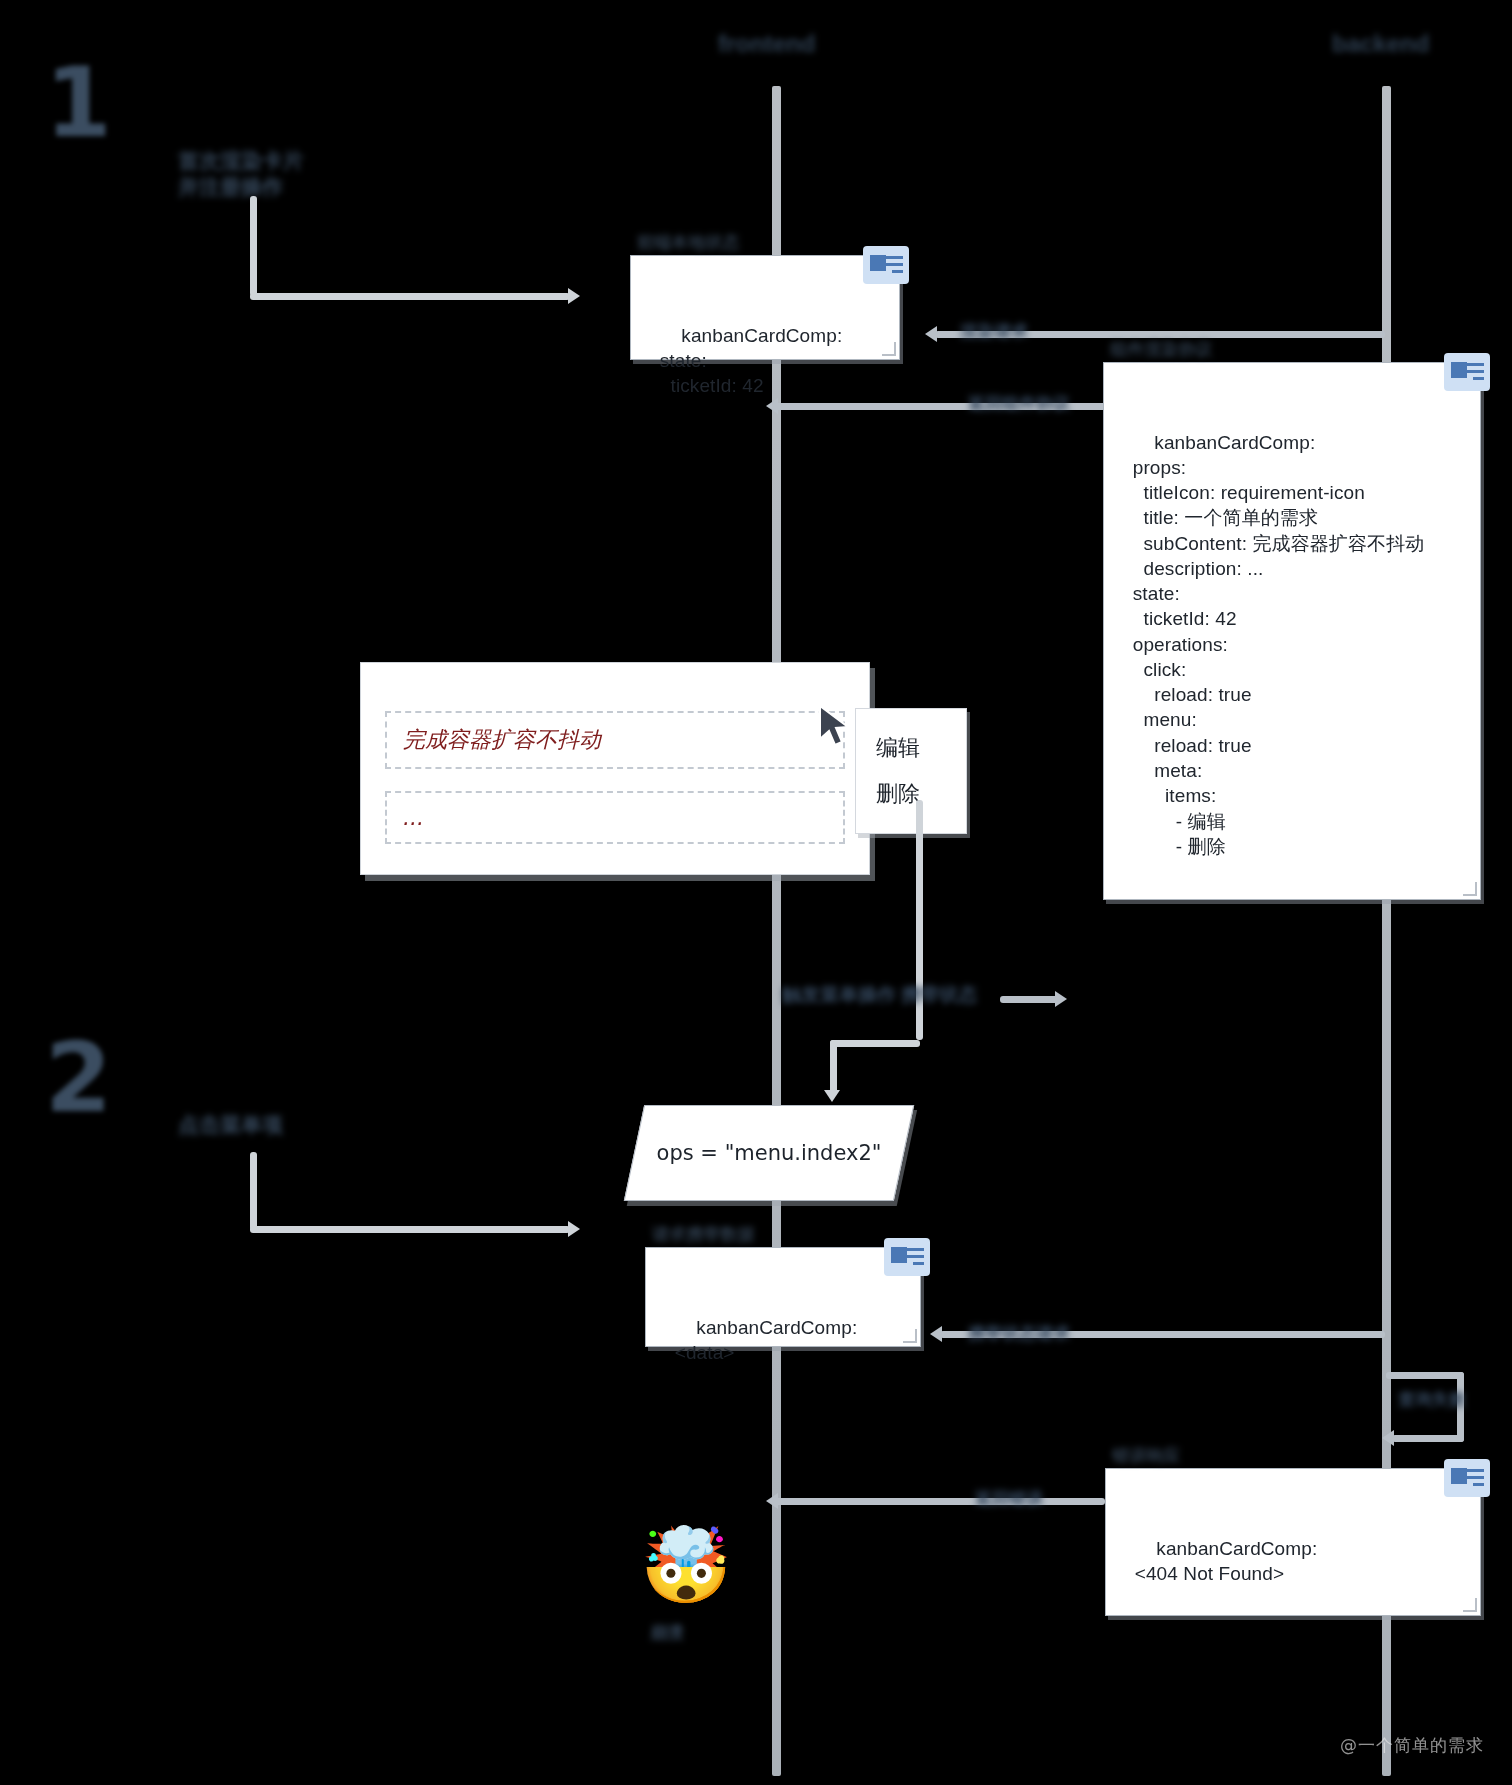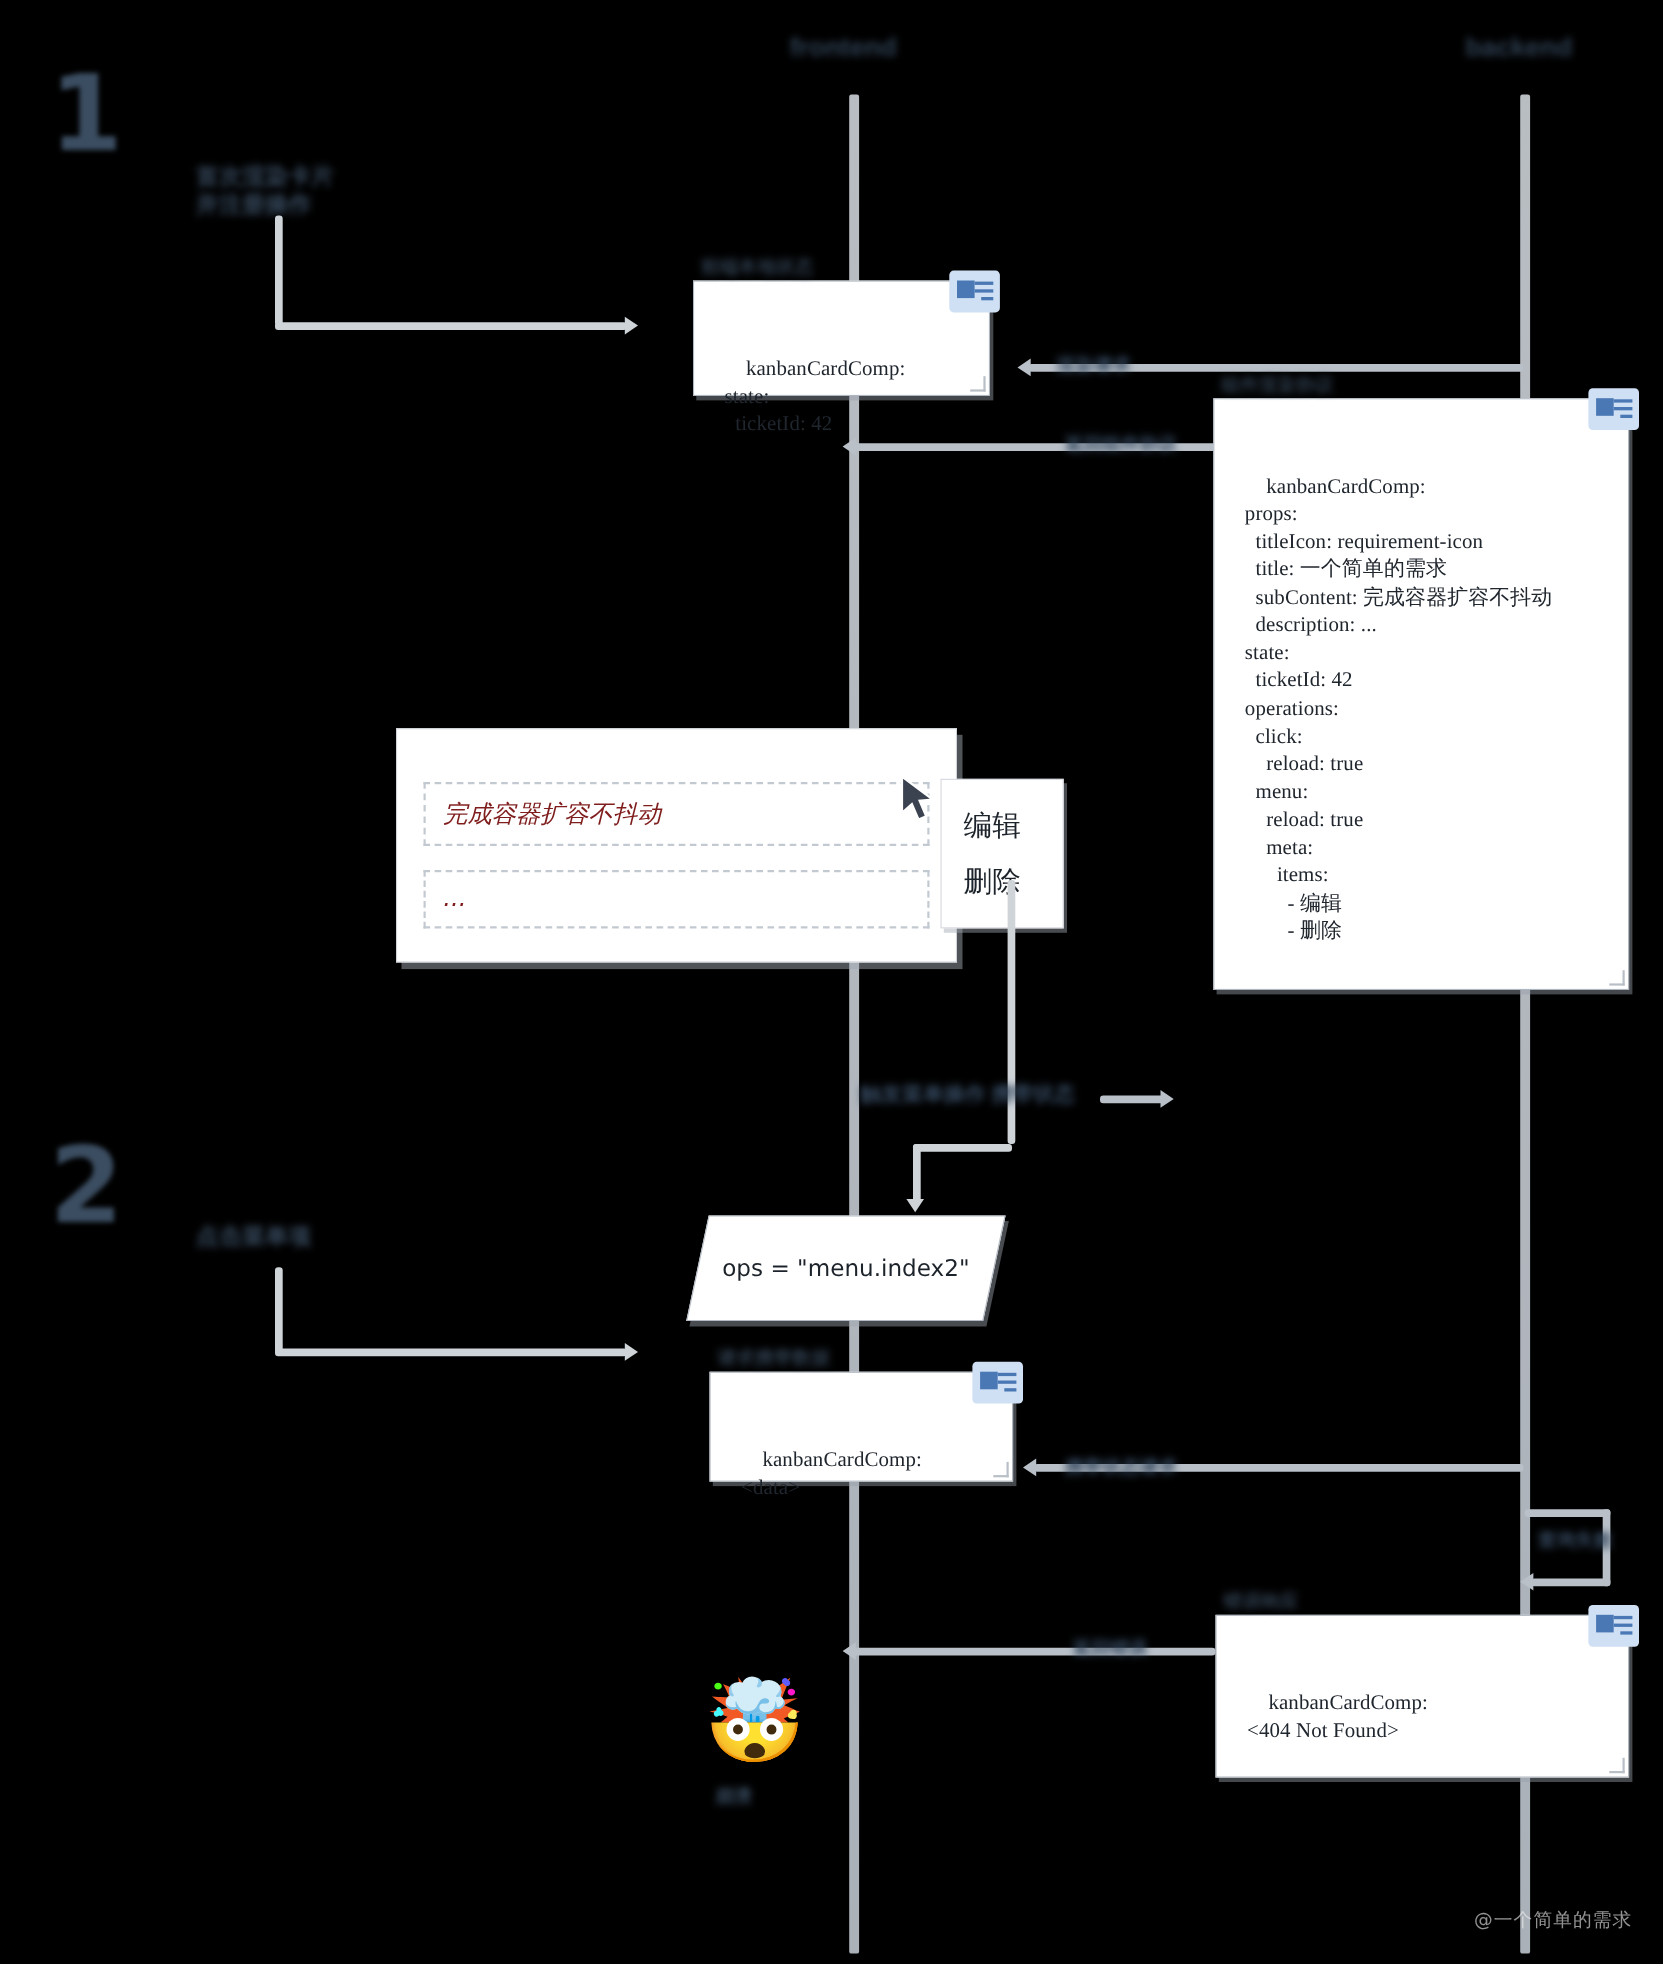--- a/index.html
+++ b/index.html
@@ -82,21 +82,21 @@
   
   .note {
     background: #ffffff;
     border: 1.5px solid #aeb6bf;
     box-shadow: 3px 4px 0 rgba(150,158,168,.45);
     padding: 16px 18px 18px 18px;
     color: #20262e;
     font-size: 19px;
     line-height: 1.33;
     white-space: pre;
-    font-family: Liberation Serif, serif;
+    font-family: Liberation Sans, sans-serif;
     letter-spacing: .1px;
   }
   .note .corner {
     position: absolute;
     right: 3px; bottom: 3px;
     width: 14px; height: 14px;
     border-right: 2px solid #b9bfc7;
     border-bottom: 2px solid #b9bfc7;
   }
   .note-title {
@@ -189,21 +189,21 @@
 
   
   .ctx-menu {
     background: #fff;
     border: 1px solid #d4d8de;
     box-shadow: 3px 4px 0 rgba(160,167,176,.45);
     padding: 16px 0;
     width: 112px;
   }
   .ctx-item {
-    font-size: 26px;
+    font-size: 22px;
     color: #1d232b;
     padding: 8px 20px;
     font-family: "DejaVu Sans", sans-serif;
   }
 
   
   .cursor-svg { width: 34px; height: 42px; display:block; }
 
   
   .parallelogram {

